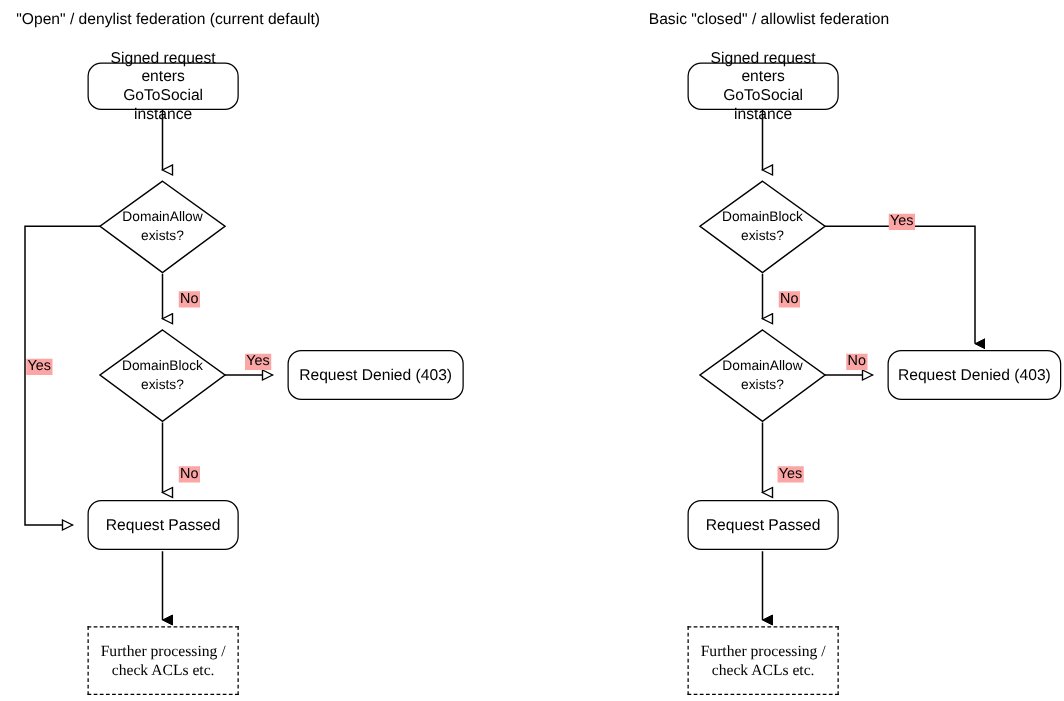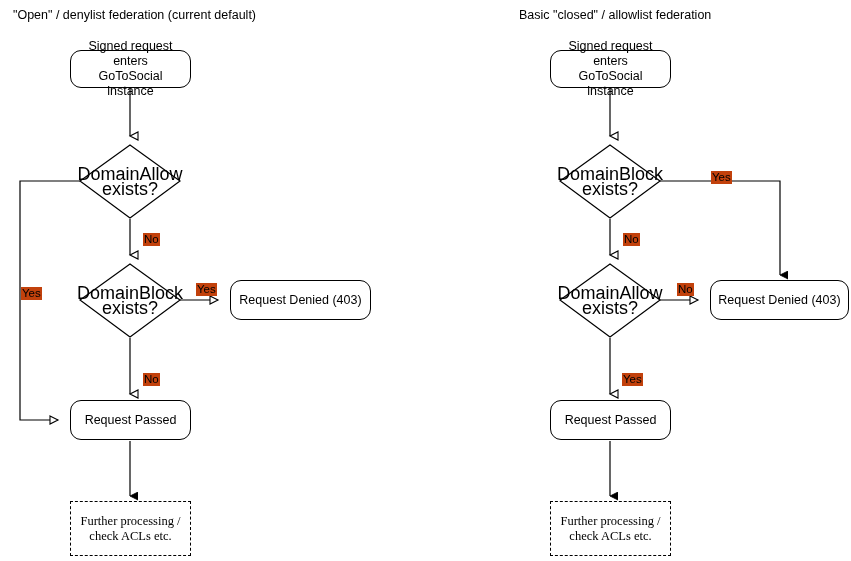--- a/index.html
+++ b/index.html
@@ -66,32 +66,32 @@
   .diamond-label {
     position: absolute;
     left: 0;
     top: 0;
     width: 100%;
     height: 100%;
     display: flex;
     align-items: center;
     justify-content: center;
     text-align: center;
-    font-size: 18px;
+    font-size: 11px;
     line-height: 15px;
     color: #000000;
     white-space: pre-line;
     pointer-events: none;
   }
   .edge-label {
     position: absolute;
     font-size: 11.5px;
     line-height: 13px;
     color: #000000;
-    background: #c2410c;
+    background: #fca5a5;
     padding: 0 1px;
     white-space: nowrap;
   }
 </style>
 </head>
 <body>
 
 <div id="canvas">
 
   <svg class="layer" viewBox="0 0 851 561">

